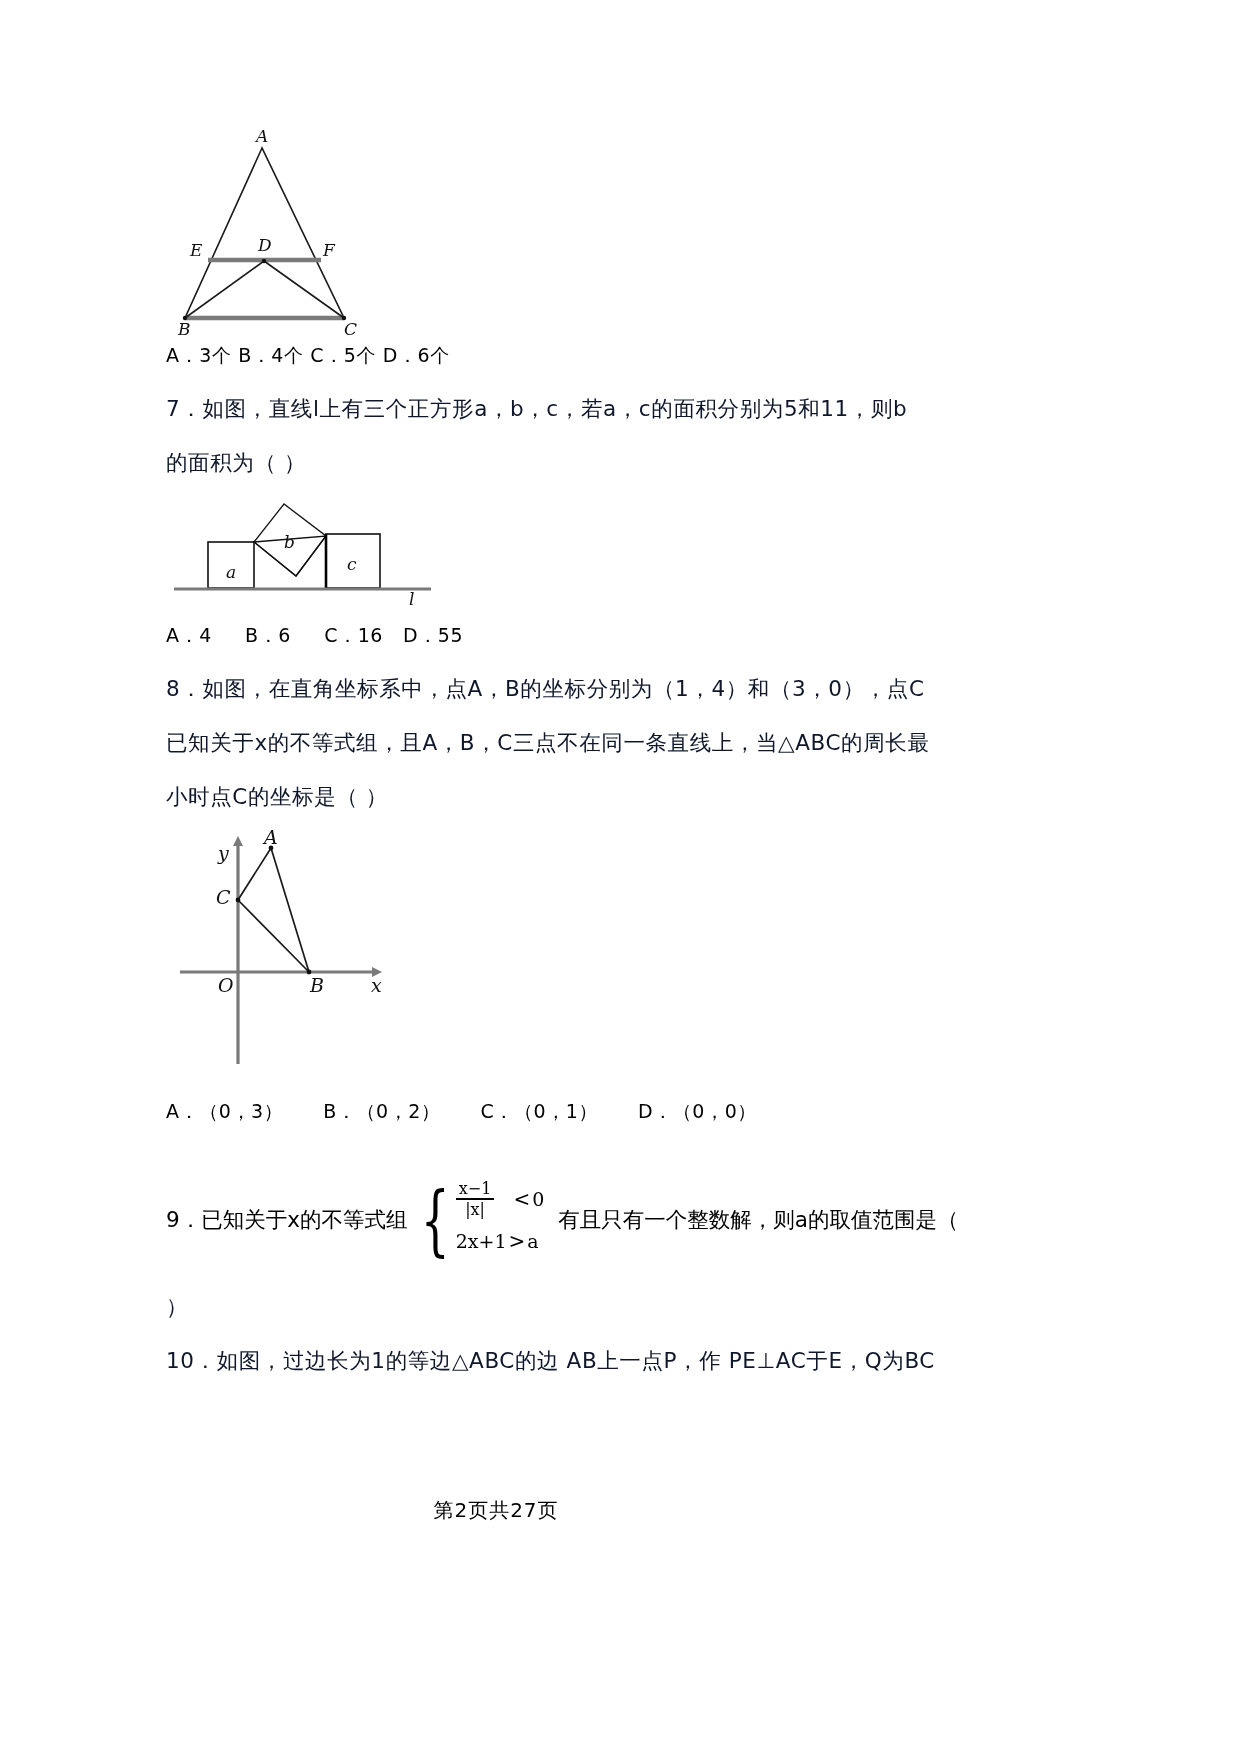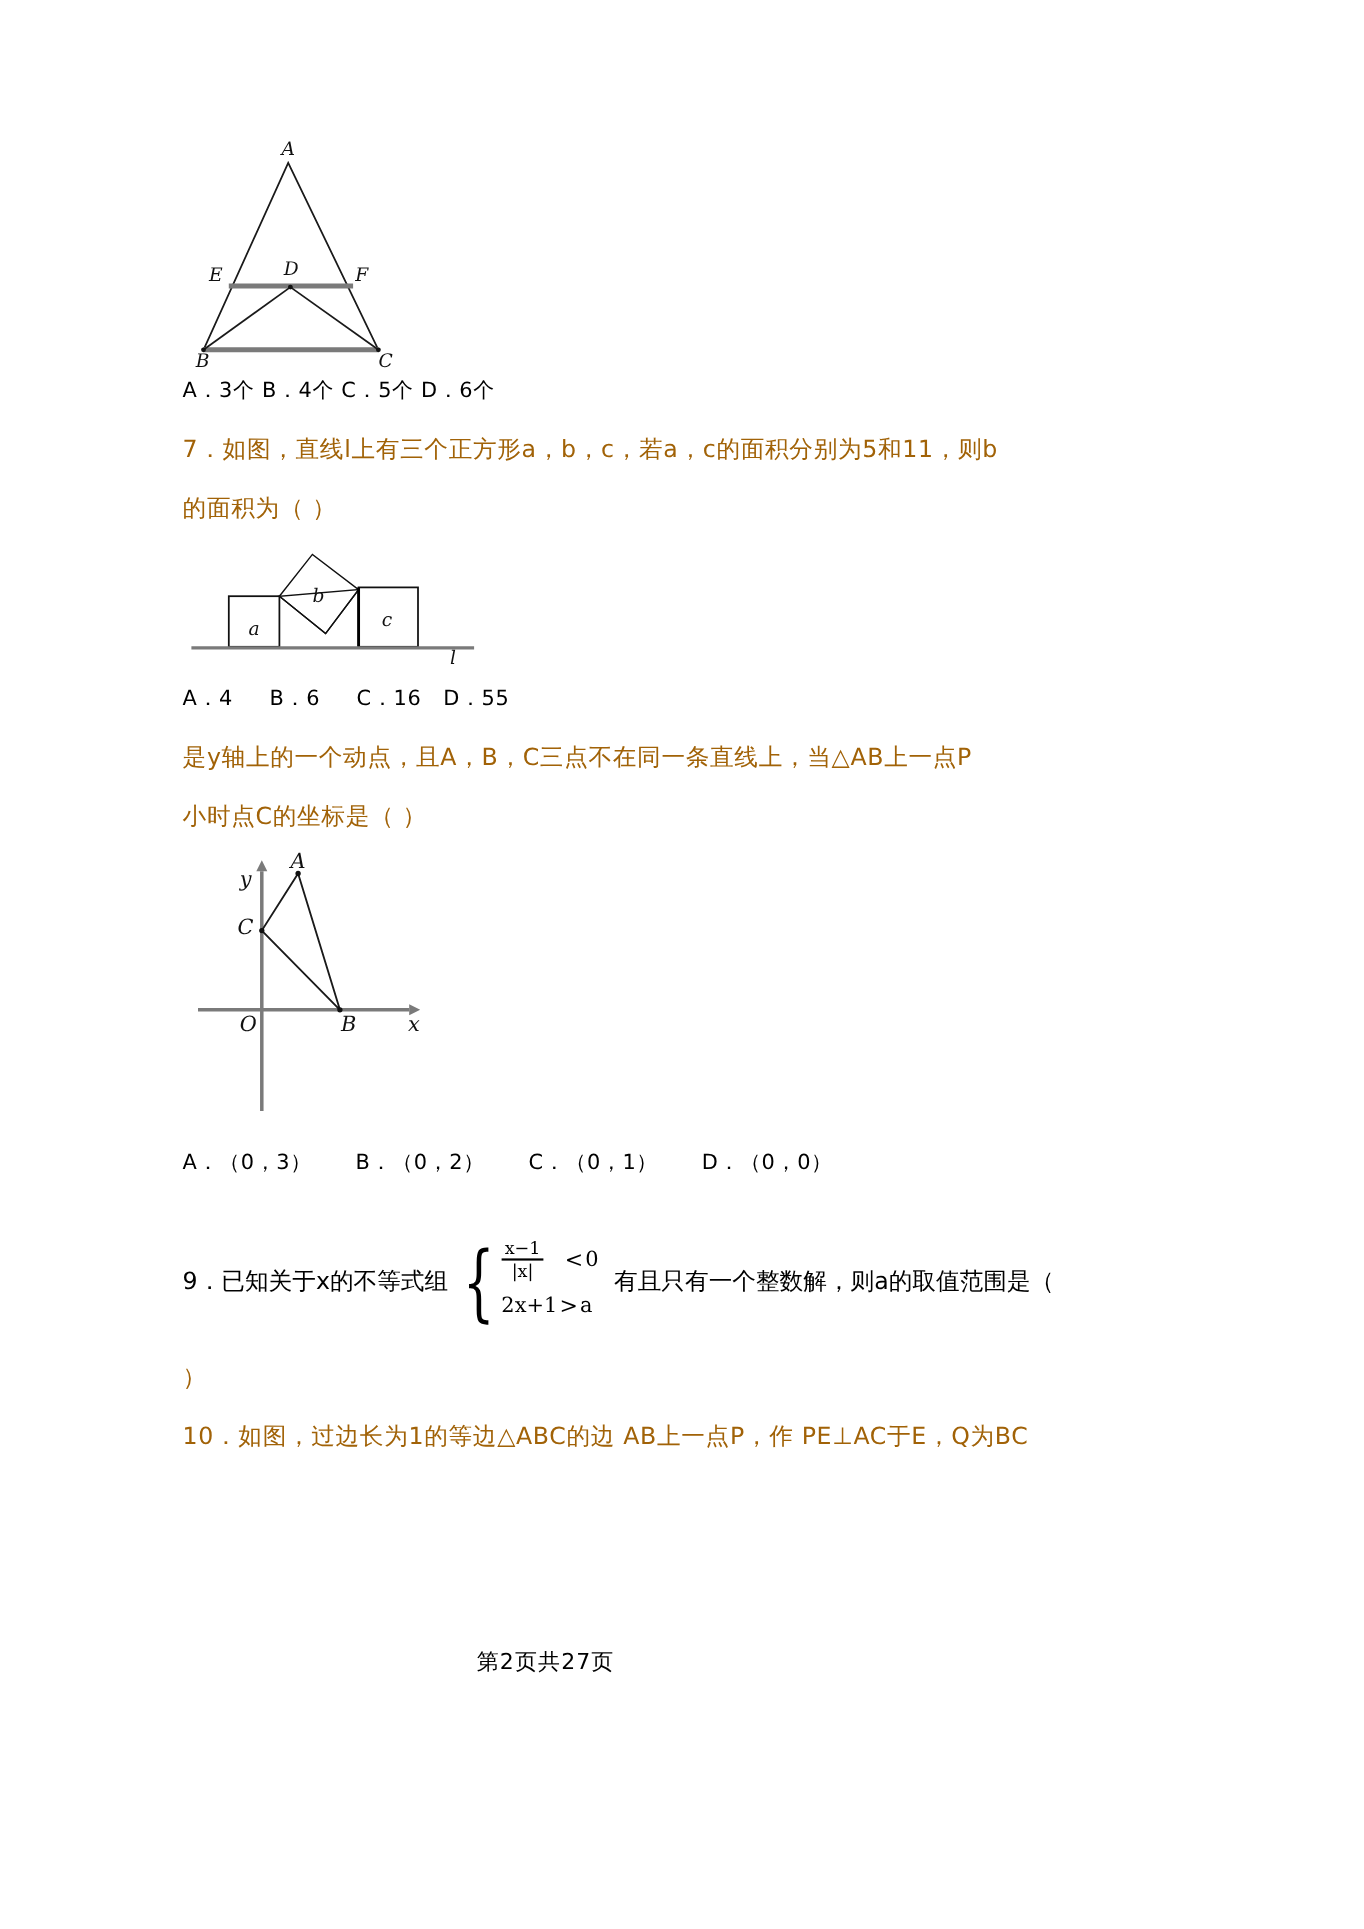--- a/index.html
+++ b/index.html
@@ -24,21 +24,21 @@
   .content {
     position: absolute;
     left: 166px;
     top: 100px;
     width: 908px;
   }
   .qline {
     font-size: 21.5px;
     line-height: 54px;
     letter-spacing: 0.6px;
-    color: #a16207;
+    color: #0f172a;
     white-space: nowrap;
   }
   .opts {
     font-size: 19px;
     line-height: 54px;
     letter-spacing: 0.6px;
     white-space: pre;
   }
   .figure { position: relative; }
 
@@ -160,21 +160,22 @@
         <line x1="8" y1="99" x2="265" y2="99" stroke="#7a7a7a" stroke-width="3"></line>
       </svg>
       <span class="lbl" style="left:60px; top:72px;">a</span>
       <span class="lbl" style="left:118px;top:42px;">b</span>
       <span class="lbl" style="left:181px;top:64px;">c</span>
       <span class="lbl" style="left:243px;top:99px;">l</span>
     </div>
 
     <div class="opts">A．4     B．6     C．16   D．55</div>
 
-    <div class="qline">是y轴上的一个动点，且A，B，C三点不在同一条直线上，当△AB上一点P</div>
+    <div class="qline">8．如图，在直角坐标系中，点A，B的坐标分别为（1，4）和（3，0），点C</div>
+    <div class="qline">已知关于x的不等式组，且A，B，C三点不在同一条直线上，当△ABC的周长最</div>
     <div class="qline">小时点C的坐标是（       ）</div>
 
     <div class="figure fig-axes">
       <svg width="230" height="248" viewBox="0 0 230 248">
 
         <line x1="14" y1="148" x2="206" y2="148" stroke="#7a7a7a" stroke-width="3.2"></line>
         <polygon points="206,143 216,148 206,153" fill="#7a7a7a"></polygon>
 
         <line x1="72" y1="240" x2="72" y2="22" stroke="#7a7a7a" stroke-width="3.2"></line>
         <polygon points="67,22 72,12 77,22" fill="#7a7a7a"></polygon>

